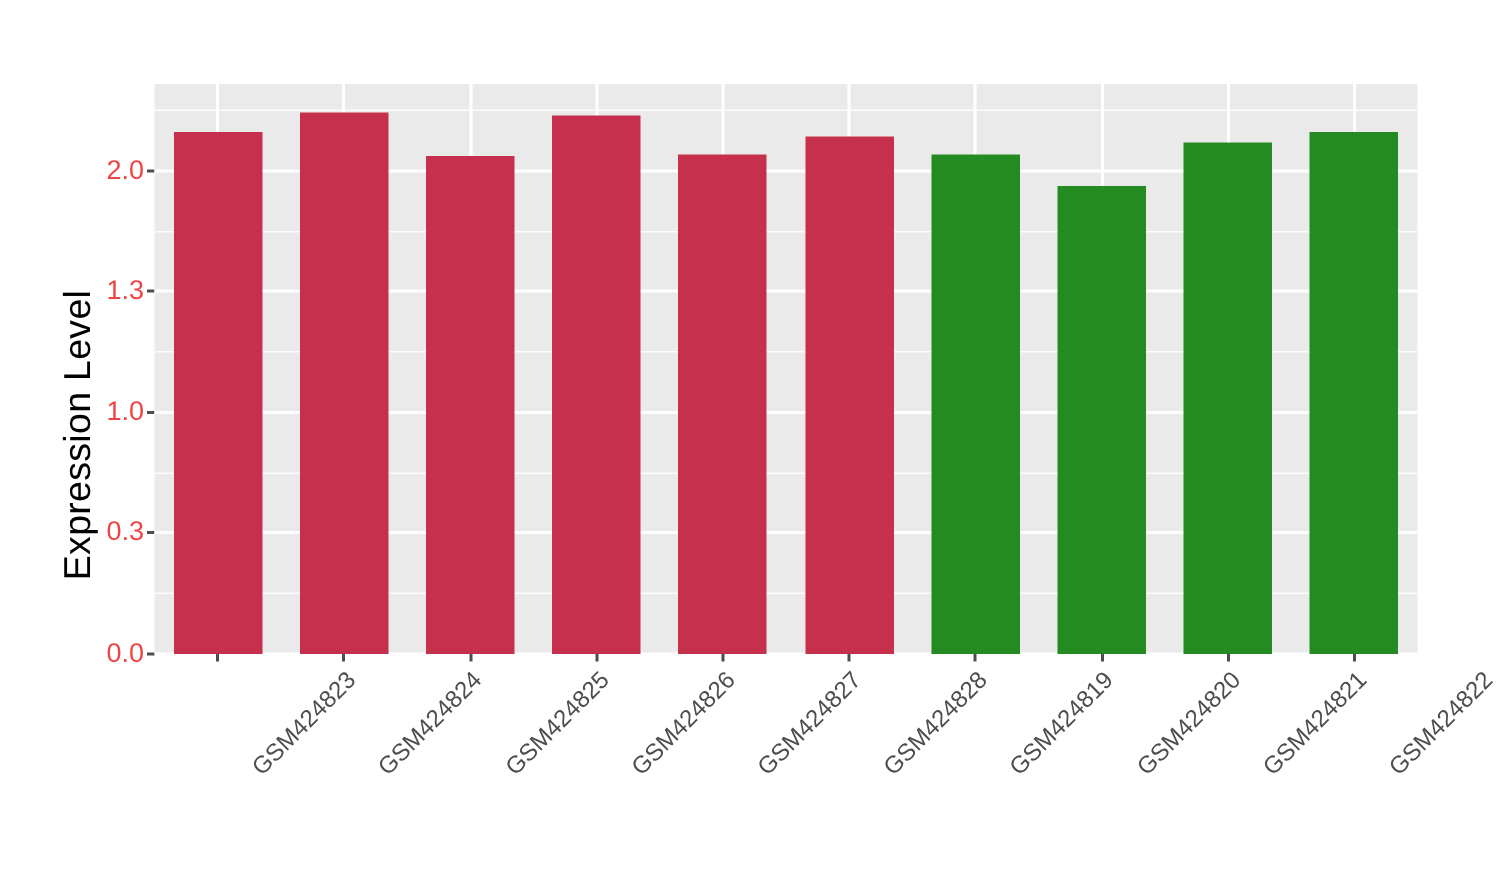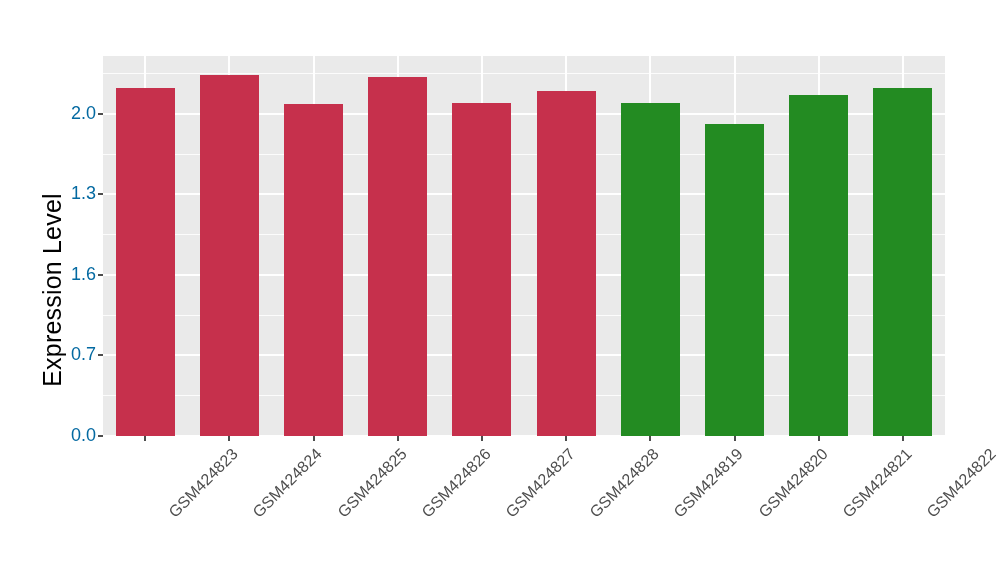--- a/index.html
+++ b/index.html
@@ -46,21 +46,21 @@
   .ytick {
     position: absolute;
     right: 0px;
     height: 0px;
   }
   .ytick .ytxt {
     position: absolute;
     right: 7px;
     top: -11px;
     font-size: 18px;
-    color: #0369a1;
+    color: #ef4444;
     white-space: nowrap;
   }
   .ytick .ymark {
     position: absolute;
     right: 0px;
     top: -1px;
     width: 5px;
     height: 2px;
     background: #4d4d4d;
   }
@@ -128,25 +128,25 @@
 
   <div id="ylabel">Expression Level</div>
 
   <div id="yaxis">
       <div class="ytick" style="top: 436px;">
         <div class="ymark"></div>
         <div class="ytxt">0.0</div>
       </div>
       <div class="ytick" style="top: 355.492px;">
         <div class="ymark"></div>
-        <div class="ytxt">0.7</div>
+        <div class="ytxt">0.3</div>
       </div>
       <div class="ytick" style="top: 274.983px;">
         <div class="ymark"></div>
-        <div class="ytxt">1.6</div>
+        <div class="ytxt">1.0</div>
       </div>
       <div class="ytick" style="top: 194.475px;">
         <div class="ymark"></div>
         <div class="ytxt">1.3</div>
       </div>
       <div class="ytick" style="top: 113.966px;">
         <div class="ymark"></div>
         <div class="ytxt">2.0</div>
       </div>
     </div>

